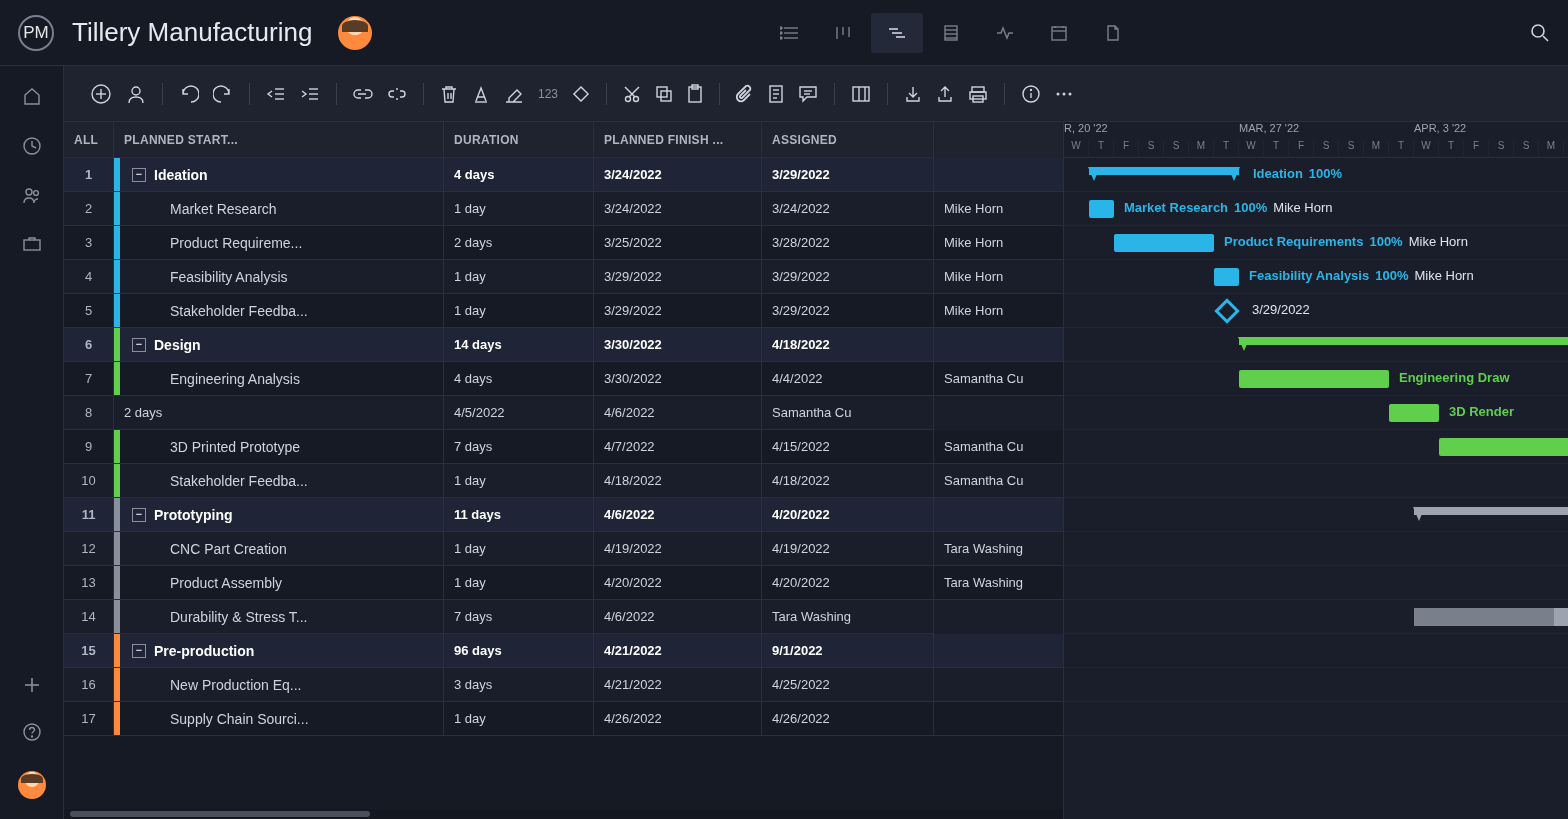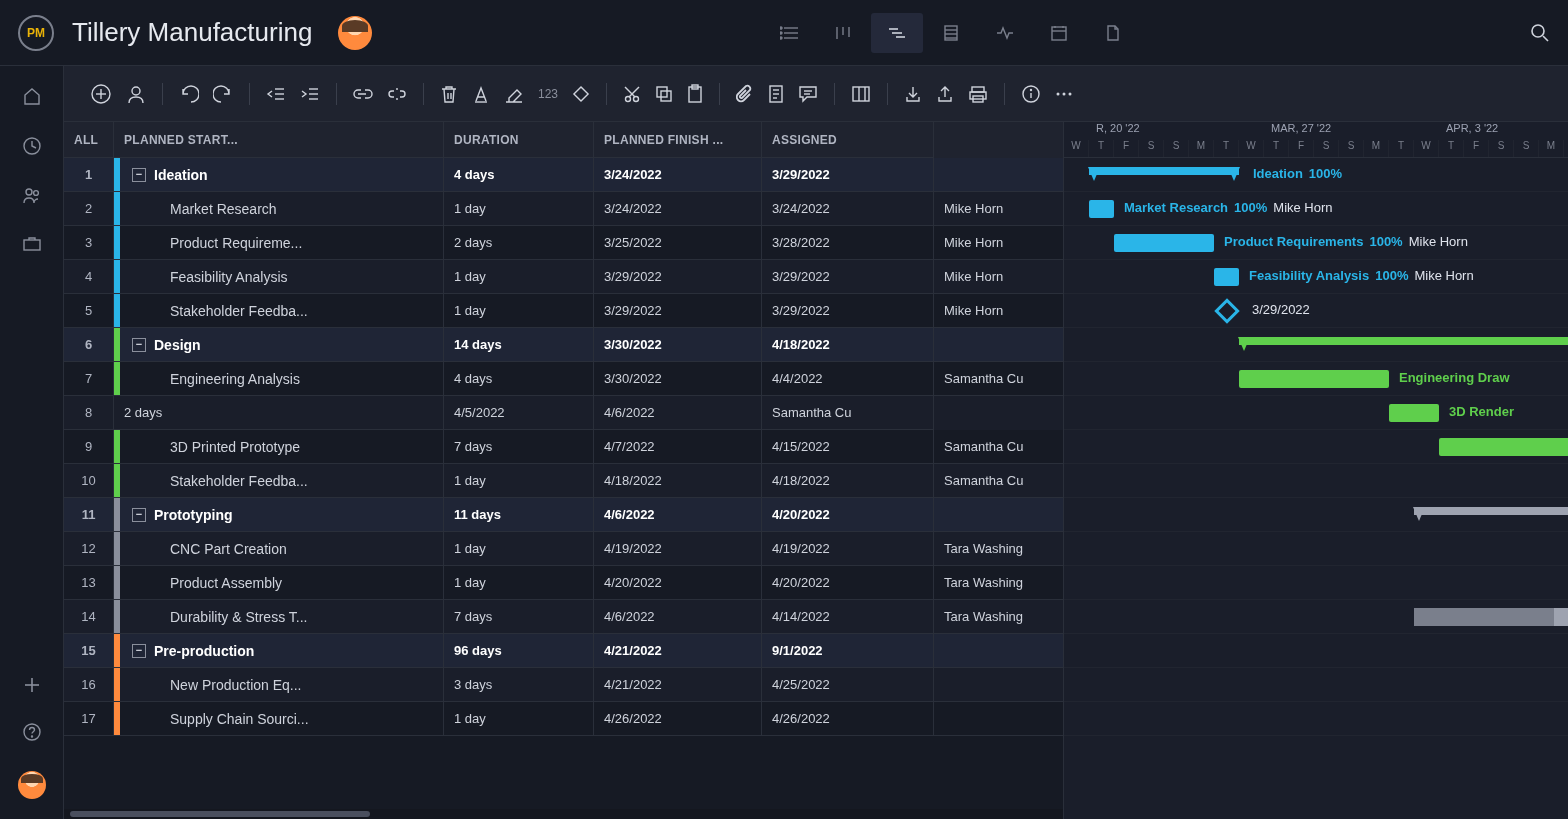--- a/index.html
+++ b/index.html
@@ -1,19 +1,19 @@
 <!DOCTYPE html>
 <html><head>
 <meta charset="utf-8">
 <style>
 * { margin:0; padding:0; box-sizing:border-box; }
 body { background:#161a24; color:#cfd3dc; font-family:-apple-system,BlinkMacSystemFont,"Segoe UI",Arial,sans-serif; font-size:13px; width:1568px; height:819px; overflow:hidden; }
 .app { display:grid; grid-template-columns:64px 1fr; grid-template-rows:66px 1fr; height:819px; }
 .topbar { grid-column:1/3; display:flex; align-items:center; padding:0 18px; border-bottom:1px solid #2a2f3a; background:#161a24; gap:14px; }
-.logo { width:36px; height:36px; border:2px solid #7a7f8c; border-radius:50%; display:flex; align-items:center; justify-content:center; font-size:12px; font-weight:700; color:#eab308; }
+.logo { width:36px; height:36px; border:2px solid #7a7f8c; border-radius:50%; display:flex; align-items:center; justify-content:center; font-size:17px; font-weight:400; color:#e5e5e5; }
 .project-title { font-size:26px; font-weight:400; color:#e6e9ef; margin-left:4px; }
 .avatar { width:34px; height:34px; border-radius:50%; background:radial-gradient(circle at 50% 30%,#ffd6b0 30%,#ff8a3d 32%); margin-left:12px; position:relative; }
 .avatar::after{content:"";position:absolute;top:4px;left:4px;right:4px;height:12px;border-radius:50% 50% 0 0;background:#5a3b26;}
 .view-icons { margin-left:auto; display:flex; gap:2px; }
 .view-icon { width:52px; height:40px; display:flex; align-items:center; justify-content:center; color:#7a7f8c; cursor:pointer; border-radius:3px; }
 .view-icon.active { background:#24293a; color:#cfd3dc; }
 .search-btn { margin-left:auto; color:#cfd3dc; cursor:pointer; }
 .sidebar { background:#161a24; border-right:1px solid #2a2f3a; display:flex; flex-direction:column; align-items:center; padding-top:20px; gap:30px; }
 .sidebar-icon { color:#8a8f9c; cursor:pointer; }
 .sidebar-spacer { flex:1; }
@@ -38,21 +38,21 @@
 .color-bar { width:6px; height:100%; flex-shrink:0; }
 .collapse-box { width:14px; height:14px; border:1px solid #8a8f9c; display:flex; align-items:center; justify-content:center; font-size:11px; line-height:1; flex-shrink:0; cursor:pointer; color:#cfd3dc; margin-left:4px; }
 .indent { width:34px; flex-shrink:0; }
 .task-name { overflow:hidden; text-overflow:ellipsis; font-size:14px; }
 .row.hdr .task-name { font-weight:700; }
 .scrollbar-h { height:10px; background:#14171f; margin-top:auto; }
 .scrollbar-h::after { content:""; display:block; width:300px; height:6px; background:#4a4f5e; border-radius:3px; margin:2px 0 0 6px; }
 .gantt { flex:1; display:flex; flex-direction:column; overflow:hidden; background:#1a1e2a; }
 .gantt-header { height:36px; display:flex; flex-direction:column; border-bottom:1px solid #2a2f3a; }
 .month-row { display:flex; font-size:11px; color:#9ca2b2; height:18px; }
-.month-lbl { position:absolute;margin-left:32px; }
+.month-lbl { position:absolute; }
 .month-wrap { position:relative; width:100%; }
 .day-row { display:flex; height:18px; }
 .day-col { width:25px; text-align:center; font-size:10px; color:#7a7f8c; flex-shrink:0; border-right:1px solid rgba(255,255,255,.03); }
 .gantt-body { flex:1; position:relative; overflow:hidden; }
 .gantt-row { height:34px; position:relative; border-bottom:1px solid rgba(255,255,255,.03); }
 .bar { position:absolute; height:18px; top:8px; border-radius:2px; }
 .summary-bar { position:absolute; height:8px; top:9px; }
 .summary-bar::before, .summary-bar::after { content:""; position:absolute; top:0; width:0; height:0; border-top:14px solid; border-left:6px solid transparent; border-right:6px solid transparent; }
 .summary-bar::before { left:-1px; }
 .summary-bar::after { right:-1px; }
@@ -502,21 +502,20 @@
             </div>
             <div class="row alt">
               <div class="cell num">14</div>
               <div class="cell task">
                 <div class="color-bar" style="background:#8a8f9c"></div>
                 <div class="indent"></div>
                 <div class="task-name">Durability &amp; Stress T...</div>
               </div>
               <div class="cell">7 days</div>
               <div class="cell">4/6/2022</div>
-              <div class="cell">4/14/2022</div>
               <div class="cell">Tara Washing</div>
             </div>
             <div class="row hdr">
               <div class="cell num">15</div>
               <div class="cell task">
                 <div class="color-bar" style="background:#ff8a3d"></div>
                 <div class="collapse-box">−</div>
                 <div class="task-name">Pre-production</div>
               </div>
               <div class="cell">96 days</div>

